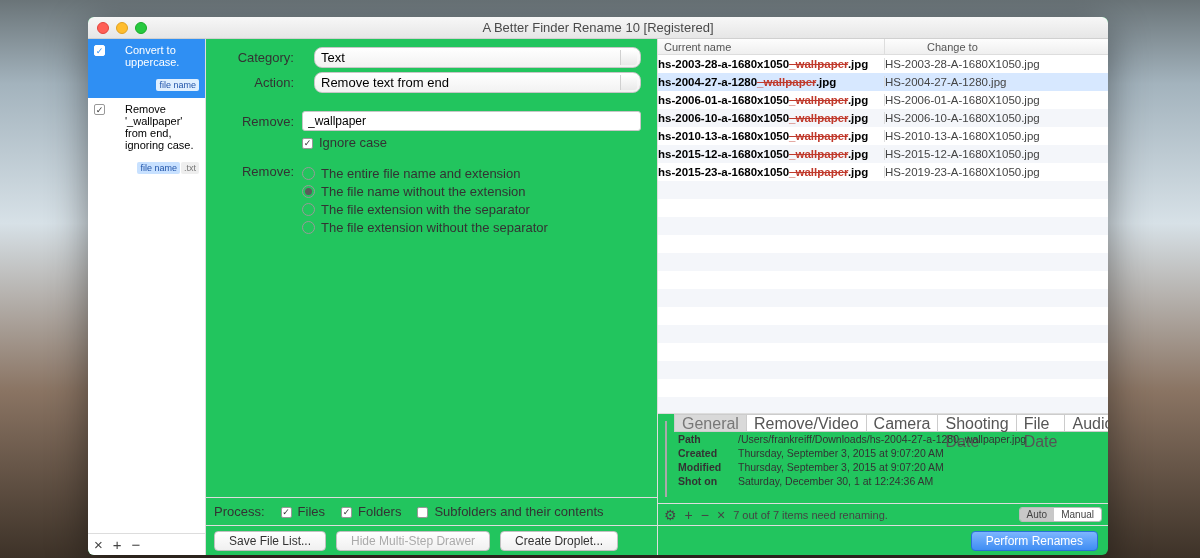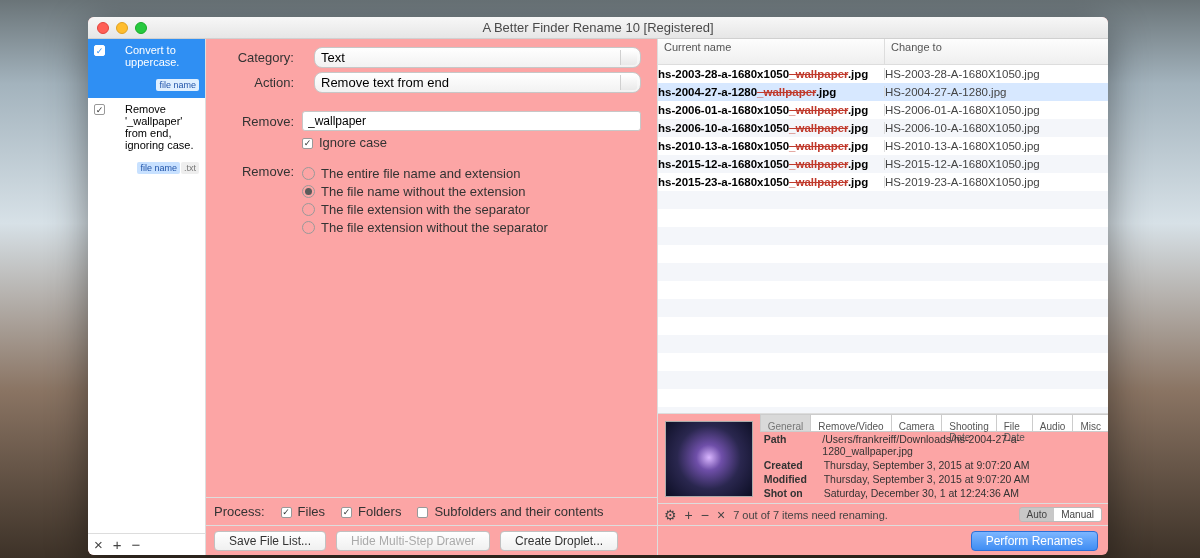--- a/index.html
+++ b/index.html
@@ -5,21 +5,21 @@
   * { box-sizing: border-box; margin: 0; padding: 0; }
   body {
     width: 1200px; height: 558px;
     font-family: -apple-system, "Helvetica Neue", Arial, sans-serif;
     font-size: 12px;
     background: linear-gradient(180deg,#6a7478 0%,#a3b3bd 15%, #d7e1e7 40%, #8a7463 70%, #3d3228 100%);
     overflow: hidden; position: relative;
   }
   .window {
     position: absolute; left: 88px; top: 17px; width: 1020px; height: 538px;
-    background: #fca5a5; border-radius: 6px;
+    background: #22c55e; border-radius: 6px;
     box-shadow: 0 10px 40px rgba(0,0,0,.45);
     overflow: hidden; display: flex; flex-direction: column;
   }
   .titlebar {
     height: 22px; background: linear-gradient(#f7f7f7,#e6e6e6);
     display:flex; align-items:center; position:relative;
     border-bottom:1px solid #d0d0d0;
   }
   .traffic { display:flex; gap:7px; padding-left:9px; }
   .dot { width:12px; height:12px; border-radius:50%; }
@@ -57,36 +57,36 @@
   .radio.on::after{content:"";width:7px;height:7px;border-radius:50%;background:#5b5b5b;}
   .spacer{flex:1;}
   .midbottom{border-top:1px solid #ddd;padding:6px 8px;display:flex;align-items:center;gap:16px;}
   .midbottom label{font-size:13px;color:#333;}
   .btnrow{height:30px;border-top:1px solid #ddd;display:flex;align-items:center;gap:10px;padding:0 8px;}
   .macbtn{height:20px;padding:0 14px;background:linear-gradient(#fff,#f0f0f0);border:1px solid #c1c1c1;border-radius:4px;font-size:12px;color:#333;display:inline-flex;align-items:center;}
   .macbtn.dis{color:#aaa;}
   .macbtn.primary{background:linear-gradient(#7db6ff,#3f8df3);border-color:#2b6fd6;color:#fff;}
   
   .right{width:450px;display:flex;flex-direction:column;}
-  .thead{display:flex;height:26px;background:linear-gradient(#fdfdfd,#efefef);border-bottom:1px solid #ddd;font-size:11px;color:#555;}
+  .thead{display:flex;height:16px;background:linear-gradient(#fdfdfd,#efefef);border-bottom:1px solid #ddd;font-size:11px;color:#555;gap:36px;}
   .thead div{padding:2px 6px;}
   .colA{width:227px;border-right:1px solid #ddd;}
   .colB{flex:1;}
   .tbody{flex:1;overflow:auto;background:#fff;}
   .trow{display:flex;height:18px;font-size:11.5px;align-items:center;}
   .trow:nth-child(even){background:#f4f6fa;}
   .trow.selected{background:#d7e8ff;}
   .trow .colA{font-weight:bold;color:#000;white-space:nowrap;overflow:hidden;}
   .trow .colB{color:#444;white-space:nowrap;overflow:hidden;}
   .strike{color:#c0392b;text-decoration:line-through;font-weight:bold;}
   .infobox{border-top:1px solid #ddd;display:flex;height:90px;}
   .thumb{width:92px;height:76px;margin:7px;background:radial-gradient(circle at 50% 48%, #d9b6ff 0%, #6f4fa9 22%, #2a274f 55%, #0c0e24 100%);border:1px solid #aaa;}
   .meta{flex:1;display:flex;flex-direction:column;}
   .tabs{display:flex;height:18px;border-bottom:1px solid #ccc;}
-  .tab{font-size:10px;padding:6px 7px;border:1px solid #ccc;border-bottom:none;background:#fff;margin-right:-1px;color:#555;}
+  .tab{font-size:16px;padding:0 7px;border:1px solid #ccc;border-bottom:none;background:#fff;margin-right:-1px;color:#555;}
   .tab.active{background:#d9d9d9;color:#777;}
   .kv{display:flex;font-size:10.5px;padding:1px 4px;}
   .kv .k{width:60px;font-weight:bold;color:#333;}
   .kv .v{color:#333;}
   .rightfoot{height:22px;border-top:1px solid #ddd;display:flex;align-items:center;padding:0 6px;font-size:11px;color:#444;gap:8px;}
   .rightfoot .ic{font-size:14px;}
   .seg{margin-left:auto;display:flex;border:1px solid #bbb;border-radius:3px;overflow:hidden;font-size:10px;}
   .seg div{padding:1px 7px;background:#fff;}
   .seg .on{background:#c8c8c8;}
   .bottombar{height:30px;border-top:1px solid #ddd;display:flex;align-items:center;justify-content:flex-end;padding:0 10px;}

